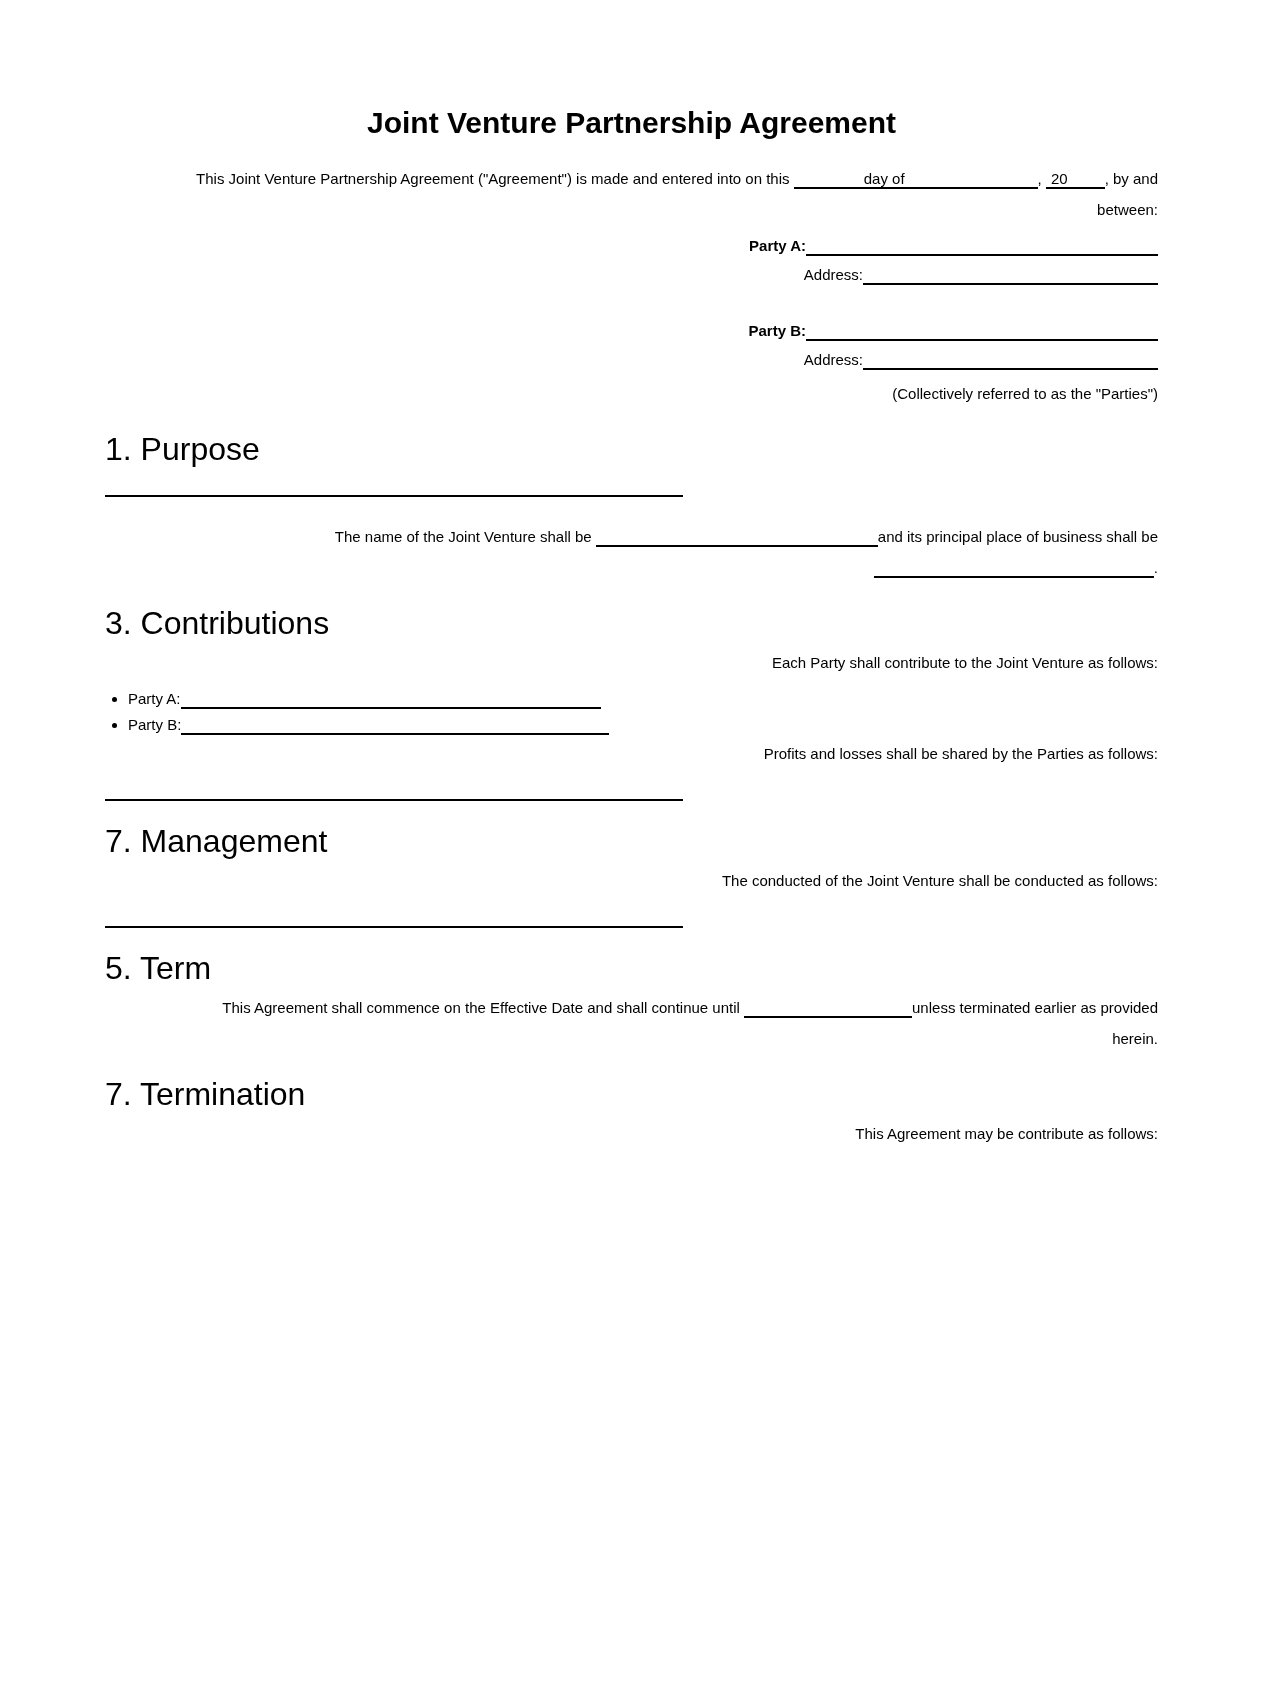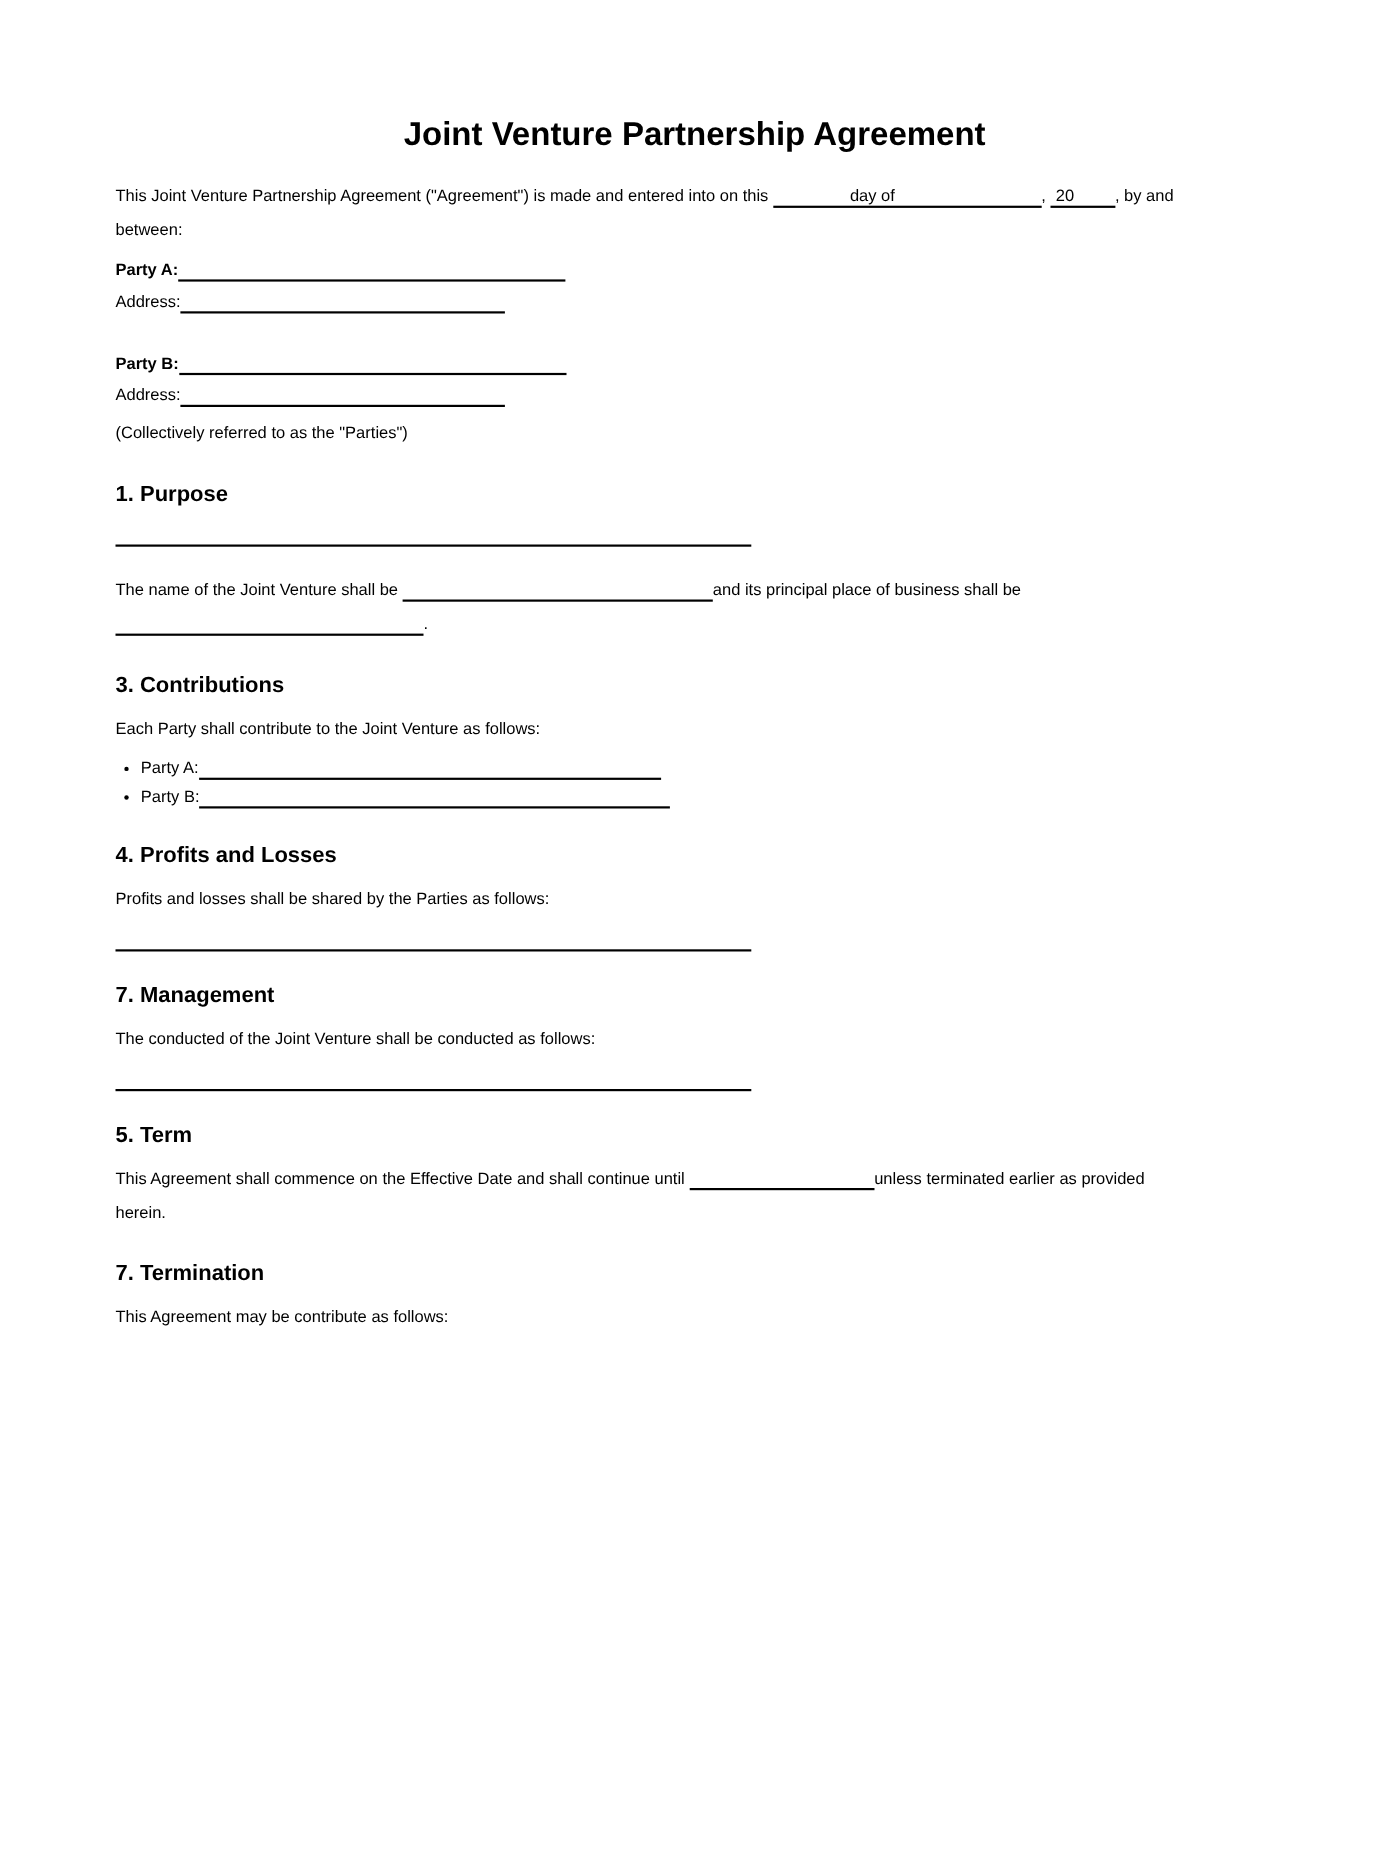--- a/index.html
+++ b/index.html
@@ -3,22 +3,22 @@
 <meta charset="utf-8">
 <style>
   html,body{margin:0;padding:0;background:#ffffff;}
   .page{
     width:1263px;height:1690px;box-sizing:border-box;
     padding:105px 105px 0 105px;background:#ffffff;color:#000000;
     font-family:"Liberation Sans","DejaVu Sans",sans-serif;
     font-size:15px;overflow:hidden;
   }
   h1{font-size:30px;line-height:35px;font-weight:bold;text-align:center;margin:0 0 23px 0;}
-  h2{font-size:20px;line-height:28px;font-weight:bold;margin:26px 0 10px 0;}
-  p{margin:0 0 8px 0;line-height:31px;white-space:nowrap;}
+  h2{font-size:32px;line-height:28px;font-weight:normal;margin:26px 0 10px 0;}
+  p{margin:0 0 8px 0;line-height:31px;white-space:nowrap;text-align:right;}
   .b{font-weight:bold;}
   .fill{border-bottom:2px solid #000000;}
   .pad{display:inline;}
   .rule{height:22px;border-bottom:2px solid #000000;margin:0 0 24px 0;}
   ul{margin:0;padding-left:23px;list-style:disc;}
   li{line-height:26px;white-space:nowrap;}
   [data-name="intro-paragraph"]{margin-bottom:6px;}
   [data-name="party-a-block"]{margin-bottom:27px;}
   [data-name="party-b-block"]{margin-bottom:4px;}
   [data-name="party-a-block"] p,[data-name="party-b-block"] p{line-height:29px;margin:0;}
@@ -42,21 +42,20 @@
       <p data-name="collective-note"><span data-name="text-segment">(Collectively referred to as the "Parties")</span></p>
       <h2 data-name="section-heading-purpose">1. Purpose</h2>
       <div class="rule" data-name="purpose-blank-line" style="width: 578px;"></div>
       <p data-name="name-place-paragraph"><span data-name="text-segment">The name of the Joint Venture shall be </span><span class="fill" data-name="blank-field"><span class="pad" data-name="blank-pad" style="padding-left: 282px;"></span></span><span data-name="text-segment"> and its principal place of business shall be</span><br><span class="fill" data-name="blank-field"><span class="pad" data-name="blank-pad" style="padding-left: 280px;"></span></span><span data-name="text-segment">.</span></p>
       <h2 data-name="section-heading-contributions">3. Contributions</h2>
       <p data-name="contributions-lead"><span data-name="text-segment">Each Party shall contribute to the Joint Venture as follows:</span></p>
       <ul data-name="contributions-list">
         <li data-name="party-a-contribution-item"><span data-name="text-segment">Party A: </span><span class="fill" data-name="blank-field"><span class="pad" data-name="blank-pad" style="padding-left: 420px;"></span></span></li>
         <li data-name="party-b-contribution-item"><span data-name="text-segment">Party B: </span><span class="fill" data-name="blank-field"><span class="pad" data-name="blank-pad" style="padding-left: 428px;"></span></span></li>
       </ul>
-      <h2 data-name="section-heading-profits">4. Profits and Losses</h2>
       <p data-name="profits-lead"><span data-name="text-segment">Profits and losses shall be shared by the Parties as follows:</span></p>
       <div class="rule" data-name="profits-blank-line" style="width: 578px;"></div>
       <h2 data-name="section-heading-management">7. Management</h2>
       <p data-name="management-lead"><span data-name="text-segment">The conducted of the Joint Venture shall be conducted as follows:</span></p>
       <div class="rule" data-name="management-blank-line" style="width: 578px;"></div>
       <h2 data-name="section-heading-term">5. Term</h2>
       <p data-name="term-paragraph"><span data-name="text-segment">This Agreement shall commence on the Effective Date and shall continue until </span><span class="fill" data-name="blank-field"><span class="pad" data-name="blank-pad" style="padding-left: 168px;"></span></span><span data-name="text-segment"> unless terminated earlier as provided</span><br><span data-name="text-segment">herein.</span></p>
       <h2 data-name="section-heading-termination">7. Termination</h2>
       <p data-name="termination-lead"><span data-name="text-segment">This Agreement may be contribute as follows:</span></p>
     </div>

